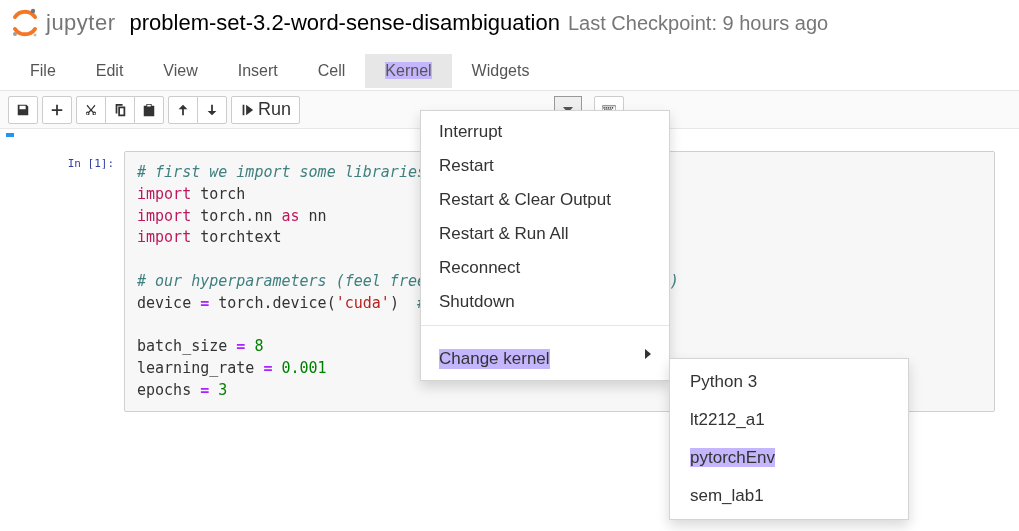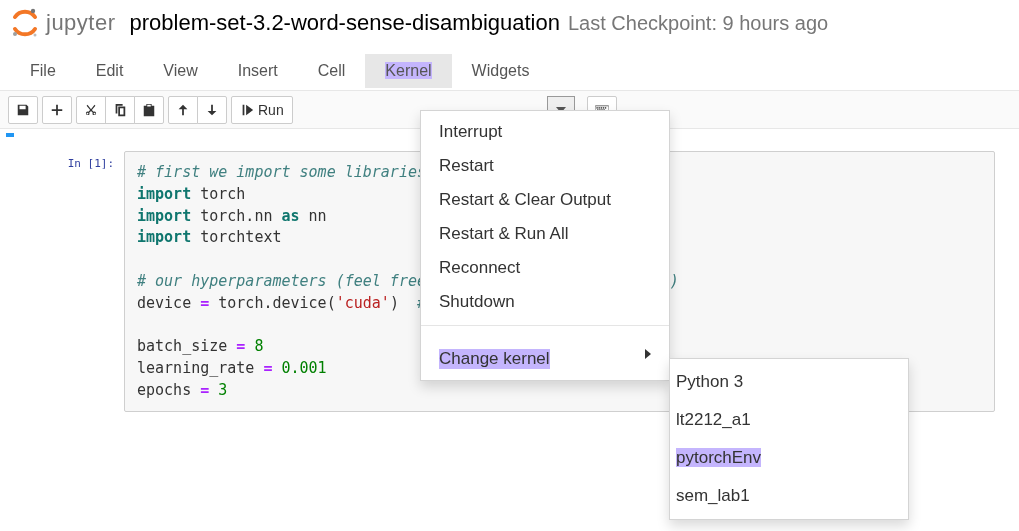--- a/index.html
+++ b/index.html
@@ -67,21 +67,21 @@
   }
   .tool-btn {
     border: 1px solid #ccc;
     background: #fff;
     height: 28px;
     min-width: 30px;
     padding: 0 6px;
     display: inline-flex;
     align-items: center;
     justify-content: center;
-    font-size: 14px;
+    font-size: 18px;
     color: #333;
     cursor: pointer;
     border-radius: 2px;
   }
   .tool-btn svg { width: 14px; height: 14px; }
   .tool-group { display: flex; gap: 0; }
   .tool-group .tool-btn { border-radius: 0; margin-left: -1px; }
   .tool-group .tool-btn:first-child { border-radius: 2px 0 0 2px; margin-left: 0; }
   .tool-group .tool-btn:last-child { border-radius: 0 2px 2px 0; }
   .run-btn { padding: 0 8px; gap: 4px; }
@@ -124,21 +124,21 @@
     background: #f7f7f7;
     padding: 10px 12px;
     font-family: "DejaVu Sans Mono", Menlo, monospace;
     font-size: 15px;
     line-height: 1.45;
     white-space: pre;
     overflow: hidden;
     border-radius: 2px;
   }
   .c-comment { color: #408080; font-style: italic; }
-  .c-keyword { color: #0f766e; font-weight: bold; text-align: right; }
+  .c-keyword { color: #be185d; font-weight: normal; text-align: right; }
   .c-num { color: #008000; }
   .c-str { color: #BA2121; }
   .c-op { color: #AA22FF; font-weight: bold; }
 
   .dropdown-menu {
     position: absolute;
     top: 110px;
     left: 420px;
     background: #fff;
     border: 1px solid #d4d4d4;
@@ -166,21 +166,21 @@
     top: 358px;
     left: 669px;
     background: #fff;
     border: 1px solid #d4d4d4;
     box-shadow: 0 6px 12px rgba(0,0,0,.15);
     width: 240px;
     z-index: 11;
     padding: 4px 0;
   }
   .submenu .dd-item {
-    padding: 9px 6px;
+    padding: 9px 20px;
     font-size: 17px;
     color: #333;
     cursor: pointer;
   }
   .caret-right {
     width: 0; height: 0;
     border-top: 5px solid transparent;
     border-bottom: 5px solid transparent;
     border-left: 6px solid #333;
   }

